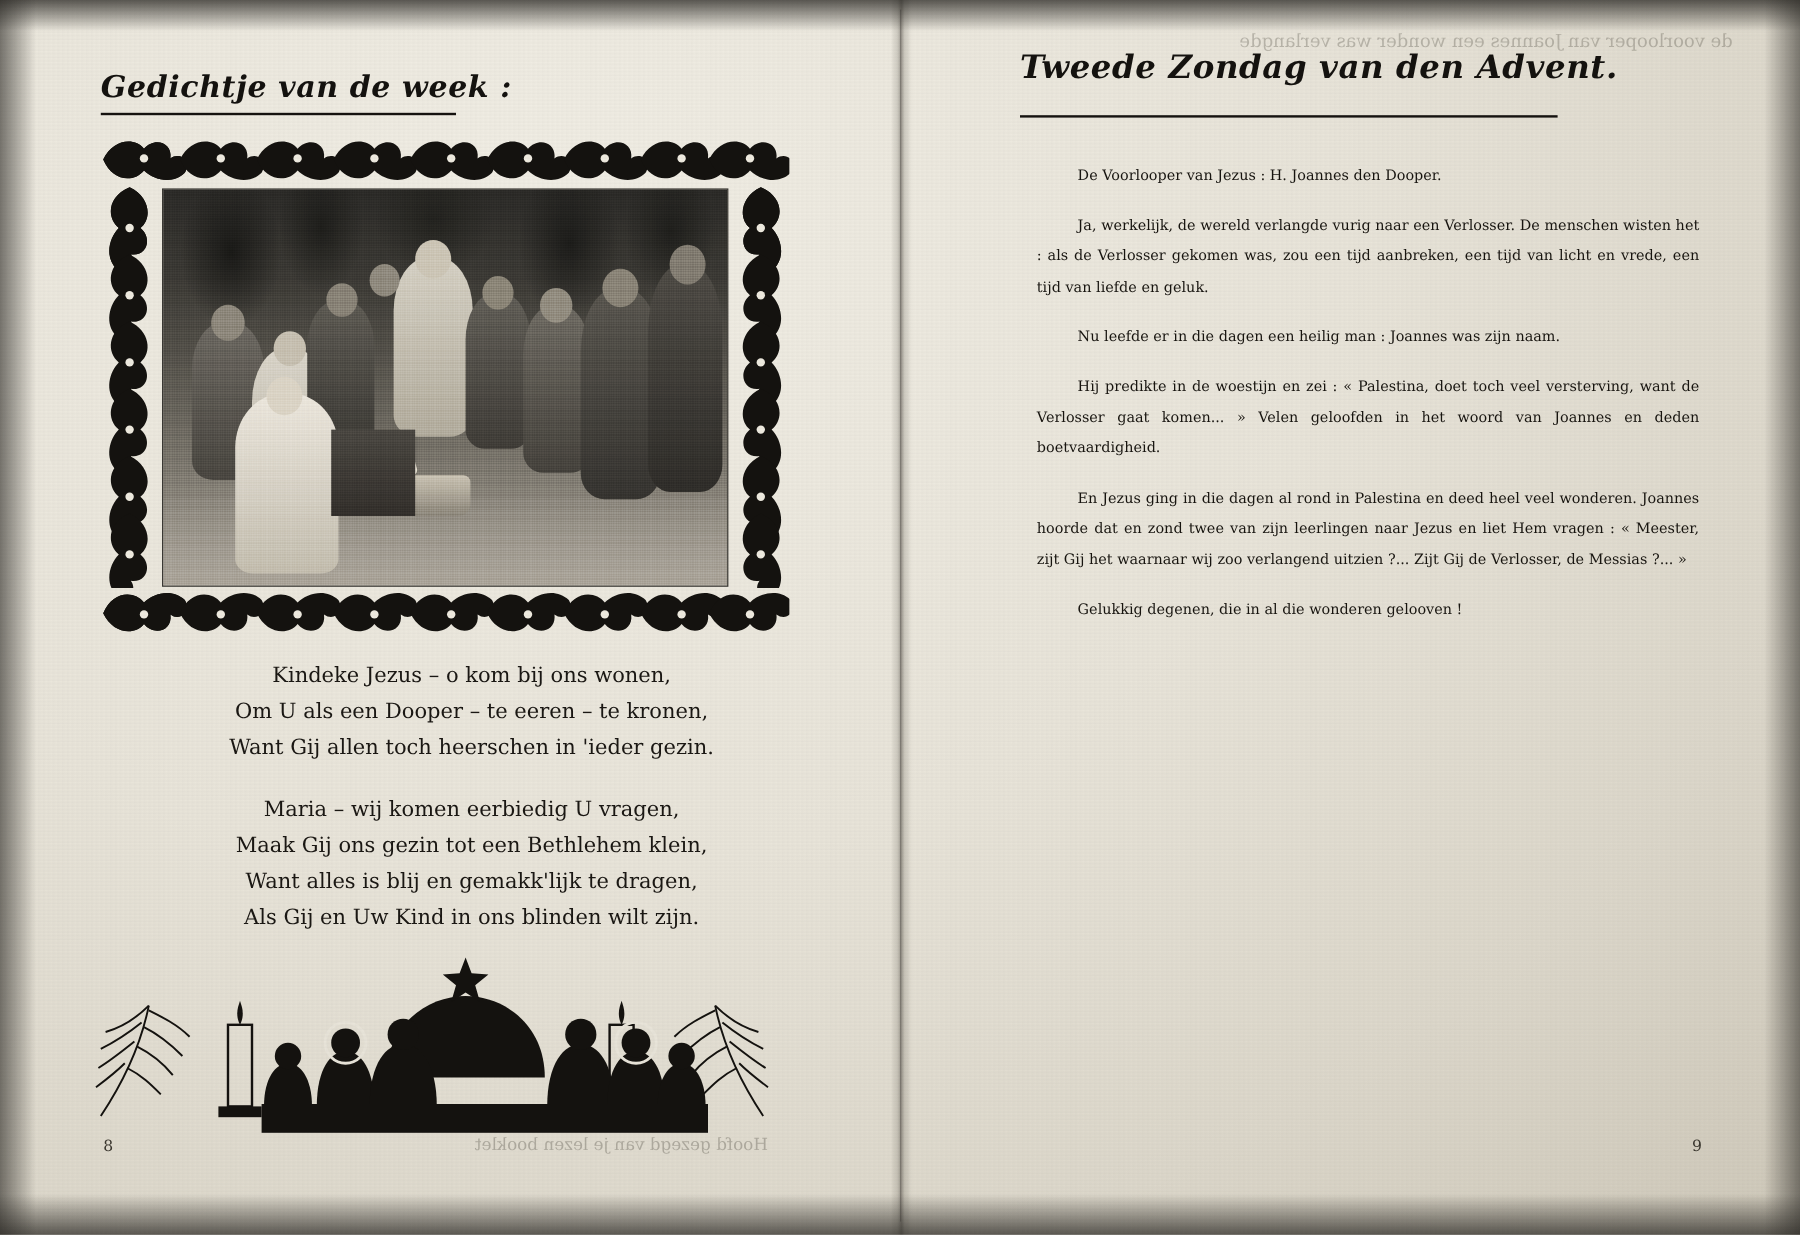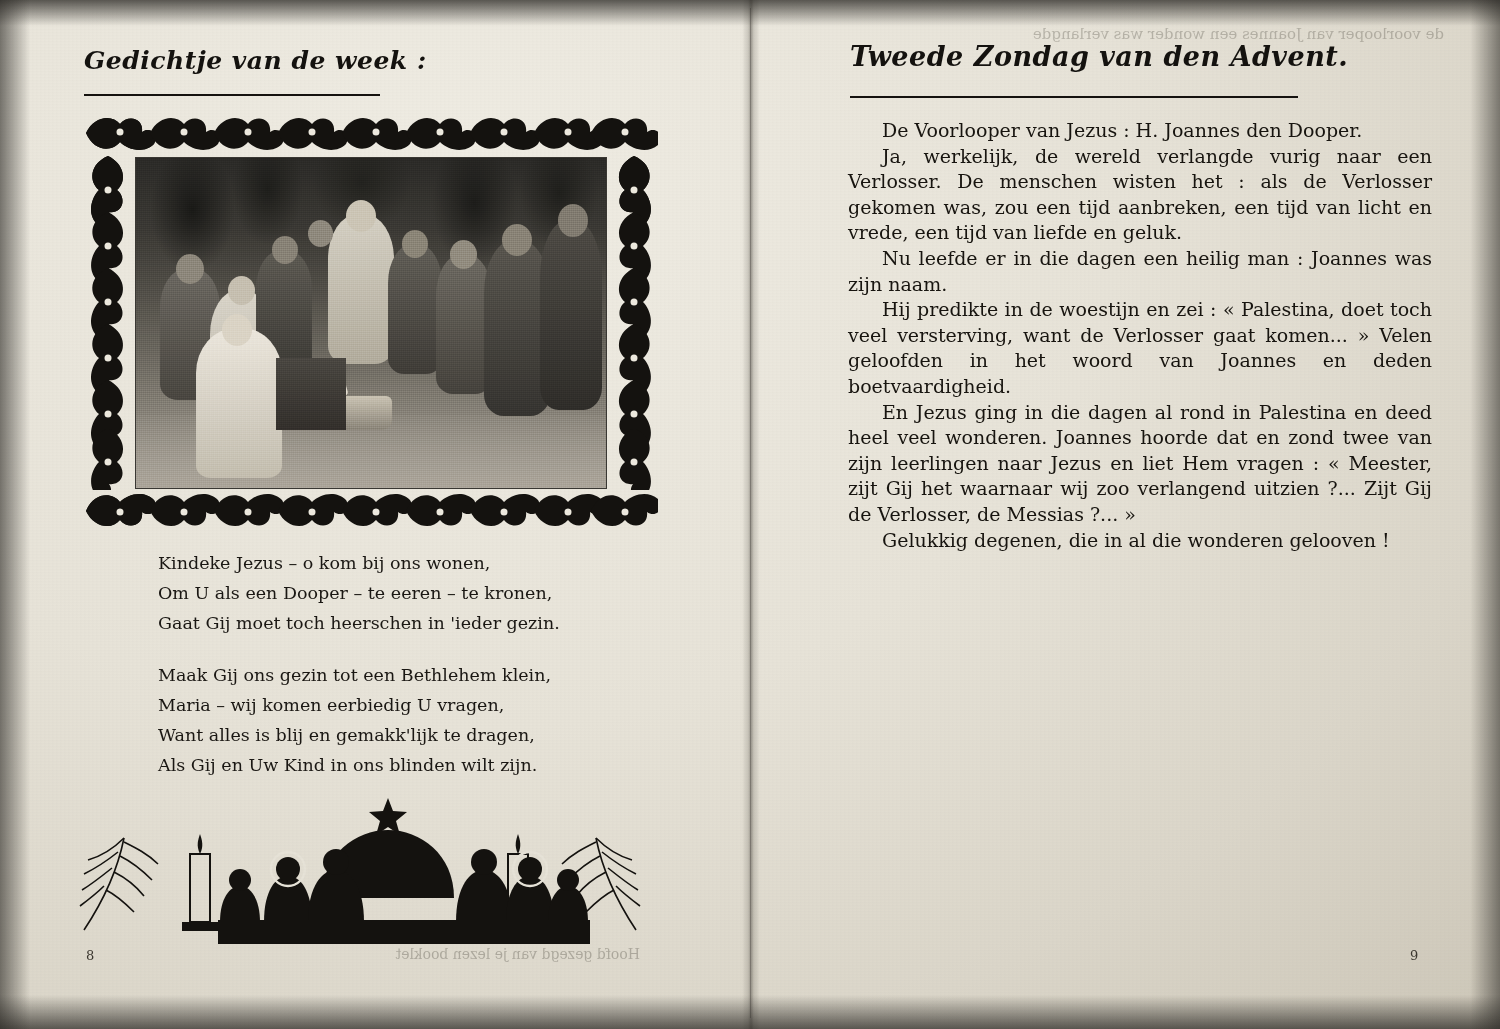--- a/index.html
+++ b/index.html
@@ -86,21 +86,21 @@
     font-style: italic;
     font-weight: bold;
     color: #14120f;
     letter-spacing: 0.5px;
   }
 
   
   #left-heading {
     position: absolute;
     left: 84px;
-    top: 46px;
+    top: 58px;
     font-size: 25px;
     white-space: nowrap;
   }
   #left-heading-rule {
     position: absolute;
     left: 84px;
     top: 94px;
     width: 296px;
     height: 2px;
     background: #15120f;
@@ -166,21 +166,21 @@
     mix-blend-mode: overlay;
   }
 
   
   #poem {
     position: absolute;
     left: 158px;
     top: 548px;
     width: 470px;
   }
-  #poem .stanza { margin-bottom: 22px; }
+  #poem .stanza { margin-bottom: 22px; text-align: center; }
   #poem .line {
     font-family: "DejaVu Serif", serif;
     font-size: 17.5px;
     line-height: 30px;
     color: #1a1713;
     white-space: nowrap;
   }
 
   
   #silhouette {
@@ -207,23 +207,23 @@
     height: 2px;
     background: #15120f;
   }
   #right-body {
     position: absolute;
     left: 96px;
     top: 118px;
     width: 584px;
   }
   #right-body p {
-    margin: 0;
+    margin: 16px;
     font-family: "DejaVu Serif", serif;
-    font-size: 19px;
+    font-size: 12px;
     line-height: 25.6px;
     text-align: justify;
     text-indent: 34px;
     color: #17140f;
   }
 
   
   #bleed-through {
     position: absolute;
     left: 96px;
@@ -443,25 +443,25 @@
              background:linear-gradient(to bottom,#4b4842,#332f2b);"></div>
 
         <div class="grain"></div>
       </div>
     </div>
 
     <div id="poem">
       <div class="stanza">
         <div class="line">Kindeke Jezus – o kom bij ons wonen,</div>
         <div class="line">Om U als een Dooper – te eeren – te kronen,</div>
-        <div class="line">Gaat Gij moet toch heerschen in 'ieder gezin.</div>
+        <div class="line">Want Gij allen toch heerschen in 'ieder gezin.</div>
       </div>
       <div class="stanza">
+        <div class="line">Maria – wij komen eerbiedig U vragen,</div>
         <div class="line">Maak Gij ons gezin tot een Bethlehem klein,</div>
-        <div class="line">Maria – wij komen eerbiedig U vragen,</div>
         <div class="line">Want alles is blij en gemakk'lijk te dragen,</div>
         <div class="line">Als Gij en Uw Kind in ons blinden wilt zijn.</div>
       </div>
     </div>
 
     <div id="silhouette">
       <svg width="580" height="155" viewBox="0 0 580 155">
 
         <g stroke="#14120f" stroke-width="1.6" fill="none">
           <path d="M14 140 C34 110, 48 78, 54 48"></path>

